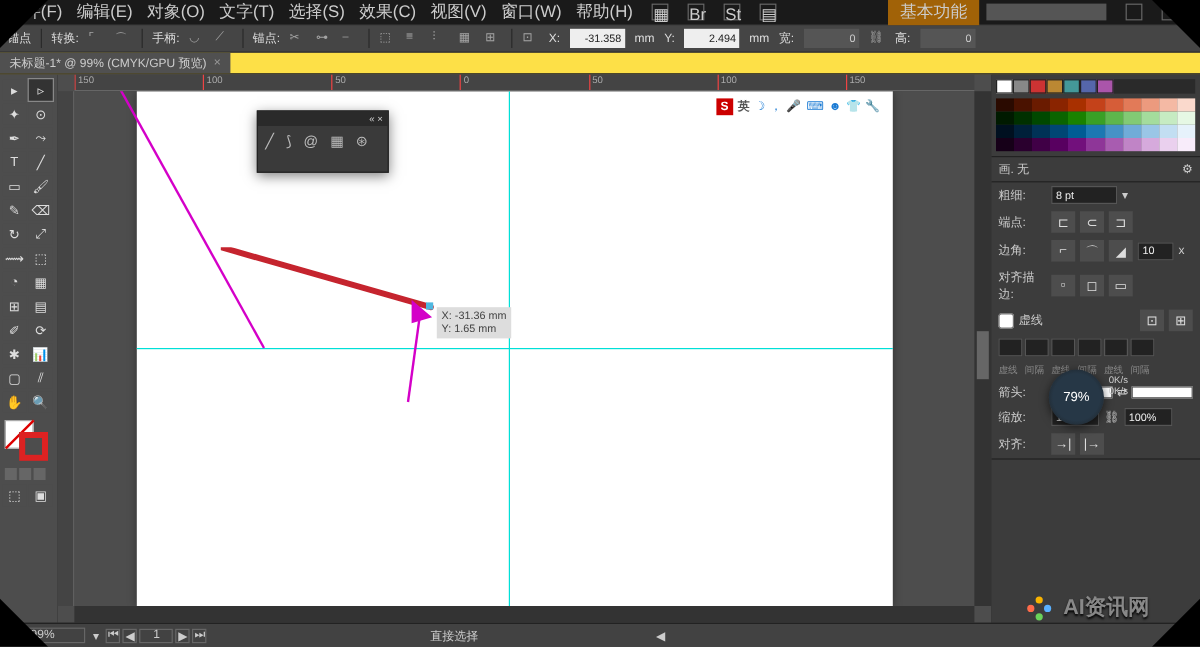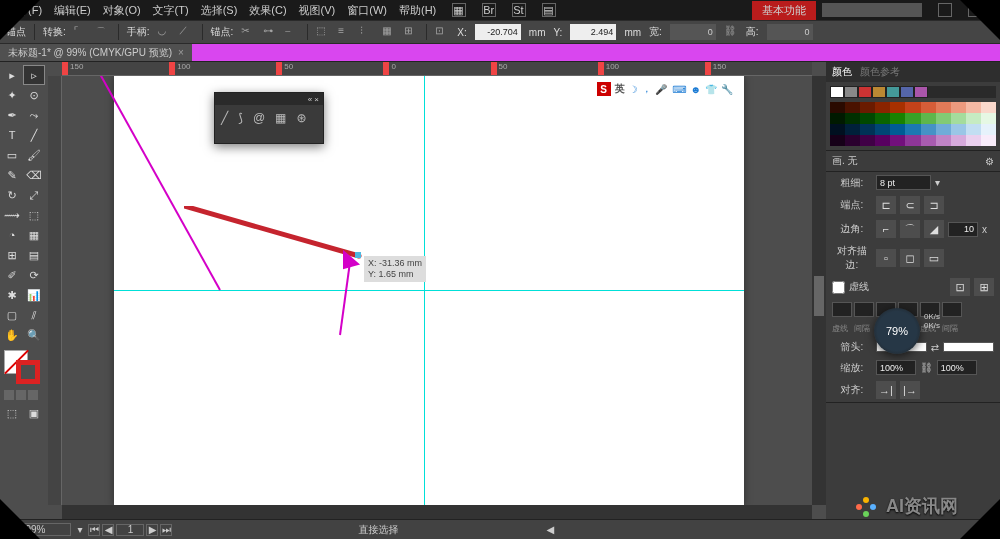--- a/index.html
+++ b/index.html
@@ -1,44 +1,44 @@
 <!DOCTYPE html>
 <html><head>
 <meta charset="utf-8">
 <style>
   * { margin:0; padding:0; box-sizing:border-box; font-family:"Microsoft YaHei",Arial,sans-serif; }
   body { width:1000px; height:539px; background:#1c1c1c; overflow:hidden; color:#ccc; font-size:10px; position:relative; }
   .menubar { height:20px; background:#1a1a1a; display:flex; align-items:center; padding:0 6px; }
-  .menubar span { margin-right:12px; cursor:default; font-size:11px; }
+  .menubar span { margin-right:12px; cursor:default; font-size:14px; }
   .menubar .spacer { flex:1; }
-  .menubar .basic { background:#b91c1c; padding:2px 10px; margin-right:6px; }
+  .menubar .basic { background:#a16207; padding:2px 10px; margin-right:6px; }
   .menubar .search { width:100px; height:14px; background:#555; display:inline-block; }
   .menubar .box { width:14px; height:14px; border:1px solid #666; margin-left:4px; }
   .controlbar { height:24px; background:#454545; display:flex; align-items:center; padding:0 6px; gap:8px; border-top:1px solid #2a2a2a; border-bottom:1px solid #2a2a2a; }
   .controlbar .lbl { font-size:10px; color:#ddd; }
   .controlbar .sep { width:1px; height:16px; background:#2a2a2a; }
   .controlbar .ico { width:14px; height:14px; display:inline-block; opacity:.7; }
   .controlbar .num { height:16px; min-width:46px; background:#eee; color:#222; font-size:9px; display:flex; align-items:center; justify-content:flex-end; padding:0 3px; }
-  .tabstrip { height:18px; background:#d946ef; display:flex; align-items:center; border-bottom:1px solid #222; }
+  .tabstrip { height:18px; background:#fde047; display:flex; align-items:center; border-bottom:1px solid #222; }
   .tabstrip .tab { background:#505050; height:100%; padding:0 8px; display:flex; align-items:center; font-size:10px; }
   .tabstrip .close { margin-left:6px; opacity:.6; }
   .workspace { position:absolute; top:62px; left:0; right:0; bottom:20px; display:flex; }
   .toolbox { width:48px; background:#4d4d4d; display:flex; flex-direction:column; padding:4px 2px; gap:2px; }
   .toolrow { display:flex; gap:2px; }
   .tool { width:20px; height:18px; background:#4d4d4d; display:flex; align-items:center; justify-content:center; font-size:11px; color:#ddd; }
   .tool.sel { background:#333; outline:1px solid #888; }
   .colorblock { width:40px; height:32px; position:relative; margin:4px 2px; }
   .colorblock .fill { position:absolute; width:24px; height:24px; background:#fff; border:1px solid #aaa; }
   .colorblock .fill::after { content:""; position:absolute; width:33px; height:2px; background:#d00; transform:rotate(-45deg); top:10px; left:-5px; }
   .colorblock .stroke { position:absolute; width:24px; height:24px; border:5px solid #d22; left:12px; top:10px; background:#4d4d4d; }
   .minibtns { display:flex; gap:2px; margin:2px; }
   .minibtns div { width:10px; height:10px; background:#666; }
   .canvaswrap { flex:1; position:relative; background:#4d4d4d; }
   .ruler-h { position:absolute; top:0; left:14px; right:14px; height:14px; background:#444; border-bottom:1px solid #666; display:flex; overflow:hidden; font-size:8px; color:#aaa; }
-  .ruler-h span { flex:1; border-left:6px solid #ef4444; padding-left:2px; }
+  .ruler-h span { flex:1; border-left:1px solid #ef4444; padding-left:2px; }
   .ruler-v { position:absolute; top:14px; left:0; bottom:14px; width:14px; background:#444; border-right:1px solid #666; }
   .canvasvp { position:absolute; top:14px; left:14px; right:14px; bottom:14px; background:#4d4d4d; overflow:hidden; }
   .artboard { position:absolute; left:52px; top:0; width:630px; height:430px; background:#fff; box-shadow:0 0 8px rgba(0,0,0,.4); }
   .guide-h { position:absolute; left:0; right:0; height:1px; background:#00e0d8; }
   .guide-v { position:absolute; top:0; bottom:0; width:1px; background:#00e0d8; }
   .drawn { position:absolute; }
   .arrow-mag { stroke:#d400c8; stroke-width:2; fill:#d400c8; }
   .coordflag { position:absolute; background:#ddd; color:#444; font-size:9px; padding:2px 4px; line-height:11px; }
   .tooltray { position:absolute; left:100px; top:16px; width:110px; height:52px; background:#3a3a3a; border:1px solid #222; box-shadow:0 3px 10px rgba(0,0,0,.5); }
   .tooltray .top { height:12px; background:#2a2a2a; display:flex; justify-content:flex-end; align-items:center; padding:0 4px; font-size:8px; }
@@ -52,21 +52,21 @@
   .panels { width:174px; background:#3c3c3c; display:flex; flex-direction:column; font-size:10px; }
   .panel { border-bottom:1px solid #222; }
   .panel-hdr { background:#2e2e2e; padding:3px 6px; display:flex; gap:8px; }
   .panel-hdr .active { color:#fff; }
   .panel-hdr .inactive { color:#777; }
   .swatches { display:flex; gap:0; padding:4px; }
   .swatches div { width:14px; height:12px; border:1px solid #222; }
   .swgrid { display:grid; grid-template-columns:repeat(11,1fr); gap:0; padding:0 4px 4px; }
   .swgrid div { height:11px; }
   .row { display:flex; align-items:center; padding:3px 6px; gap:4px; }
-  .row .k { width:40px; text-align:center; color:#ccc; }
+  .row .k { width:40px; text-align:left; color:#ccc; }
   .row input,.row select { background:#222; border:1px solid #555; color:#eee; height:15px; font-size:9px; padding:0 3px; }
   .dash { height:10px; flex:1; background:#fff; border:1px solid #555;}
   .statusbar { position:absolute; left:0; right:0; bottom:0; height:20px; background:#424242; display:flex; align-items:center; border-top:1px solid #222; font-size:10px; padding:0 6px; gap:6px;}
   .statusbar .zoom { width:50px; border:1px solid #666; padding:0 3px;}
   .statusbar .pag { display:flex; gap:2px;}
   .statusbar .pag div { width:12px; height:12px; border:1px solid #666; display:flex;align-items:center;justify-content:center;}
   .statusbar .sel { margin-left:180px;}
   .cornerTL,.cornerTR,.cornerBL,.cornerBR { position:absolute; width:0; height:0; }
   .cornerTL { top:0; left:0; border-top:40px solid #000; border-right:40px solid transparent; }
   .cornerTR { top:0; right:0; border-top:40px solid #000; border-left:40px solid transparent; }
@@ -119,21 +119,21 @@
   <span class="sep"></span>
   <span class="ico">⬚</span>
   <span class="ico">≡</span>
   <span class="ico">⫶</span>
   <span class="ico">▦</span>
   <span class="ico">⊞</span>
   <span class="sep"></span>
   <span class="ico">⊡</span>
   <span class="lbl">X:</span>
   <div class="num">
-      <span>-20.704</span>
+      <span>-31.358</span>
     </div>
   <span class="lbl">mm</span>
   <span class="lbl">Y:</span>
   <div class="num">
       <span>2.494</span>
     </div>
   <span class="lbl">mm</span>
   <span class="lbl">宽:</span>
   <div class="num" style="background:#555;color:#ccc;">
       <span>0</span>
@@ -285,24 +285,20 @@
       </div>
     </div>
     <div class="scrollV">
         <div class="th"></div>
       </div>
     <div class="scrollH"></div>
   </div>
 
   <div class="panels">
     <div class="panel">
-      <div class="panel-hdr">
-          <span class="active">颜色</span>
-          <span class="inactive">颜色参考</span>
-        </div>
       <div class="swatches">
         <div style="background:#fff"></div>
           <div style="background:#888"></div>
           <div style="background:#c33"></div>
           <div style="background:#b83"></div>
           <div style="background:#499"></div>
           <div style="background:#56a"></div>
           <div style="background:#a5a"></div>
           <div style="flex:1;background:#2a2a2a;border:none;"></div>
       </div>
@@ -370,21 +366,21 @@
           <span class="k">端点:</span>
         <div class="tool">⊏</div>
           <div class="tool">⊂</div>
           <div class="tool">⊐</div>
         </div>
       <div class="row">
           <span class="k">边角:</span>
         <div class="tool">⌐</div>
           <div class="tool">⌒</div>
           <div class="tool">◢</div>
-        <input style="width: 30px; text-align: right;" value="10">
+        <input style="width: 30px;" value="10">
           <span>x</span>
         </div>
       <div class="row">
           <span class="k">对齐描边:</span>
         <div class="tool">▫</div>
           <div class="tool">◻</div>
           <div class="tool">▭</div>
         </div>
       <div class="row">
           <input type="checkbox" style="">

